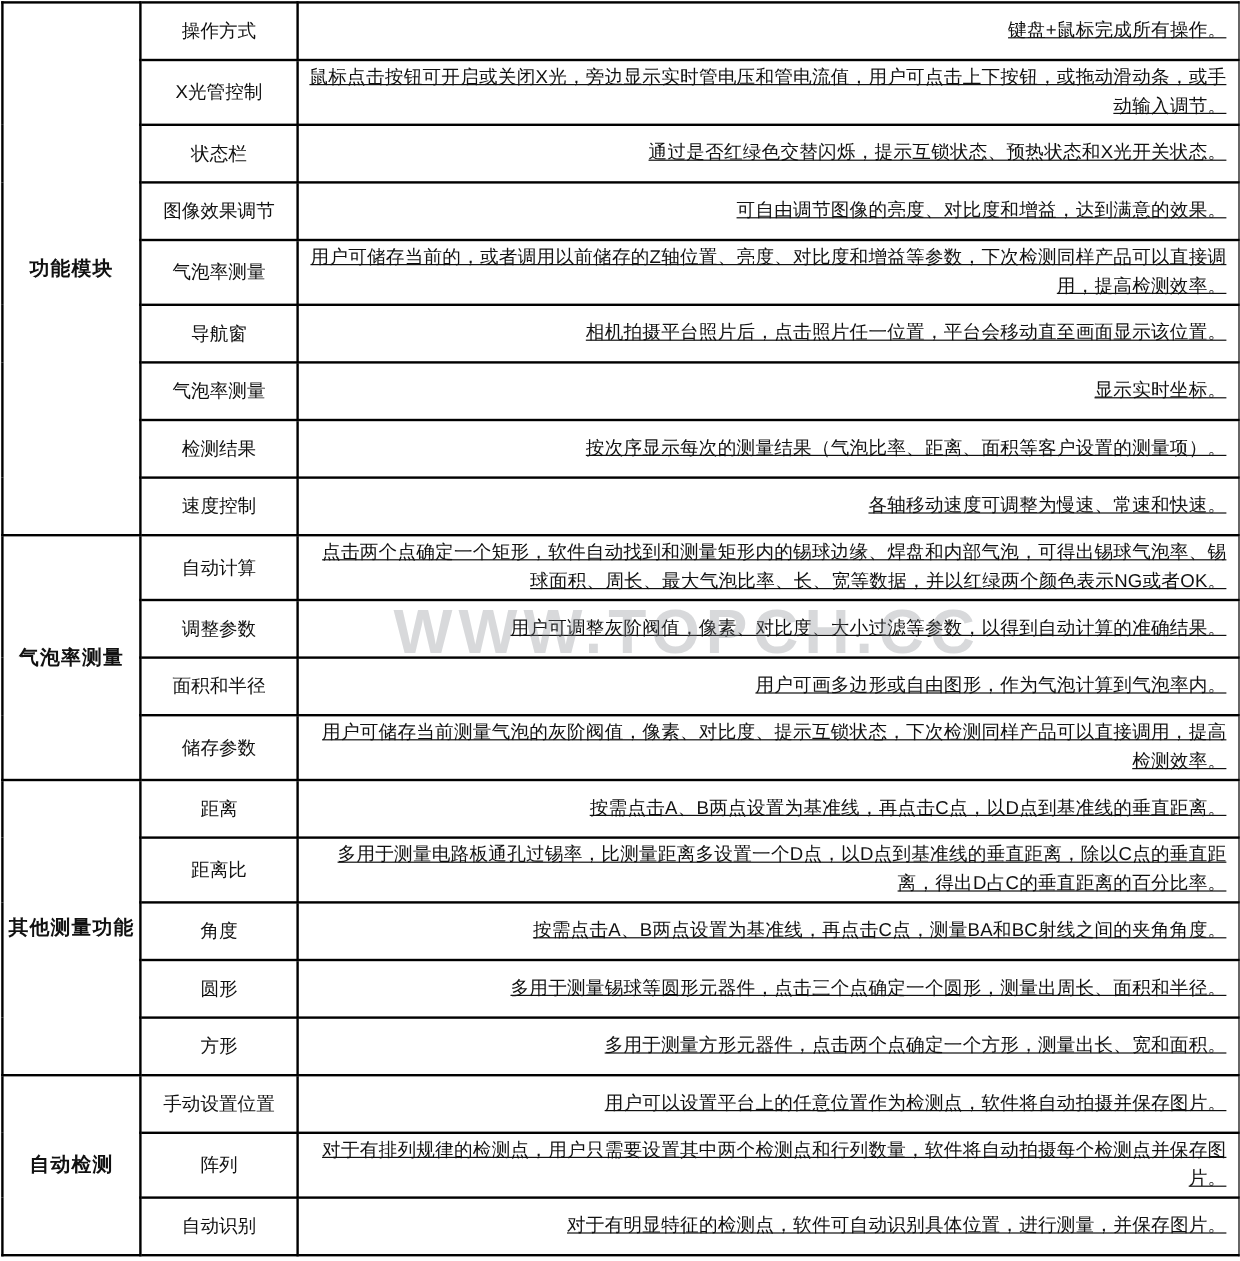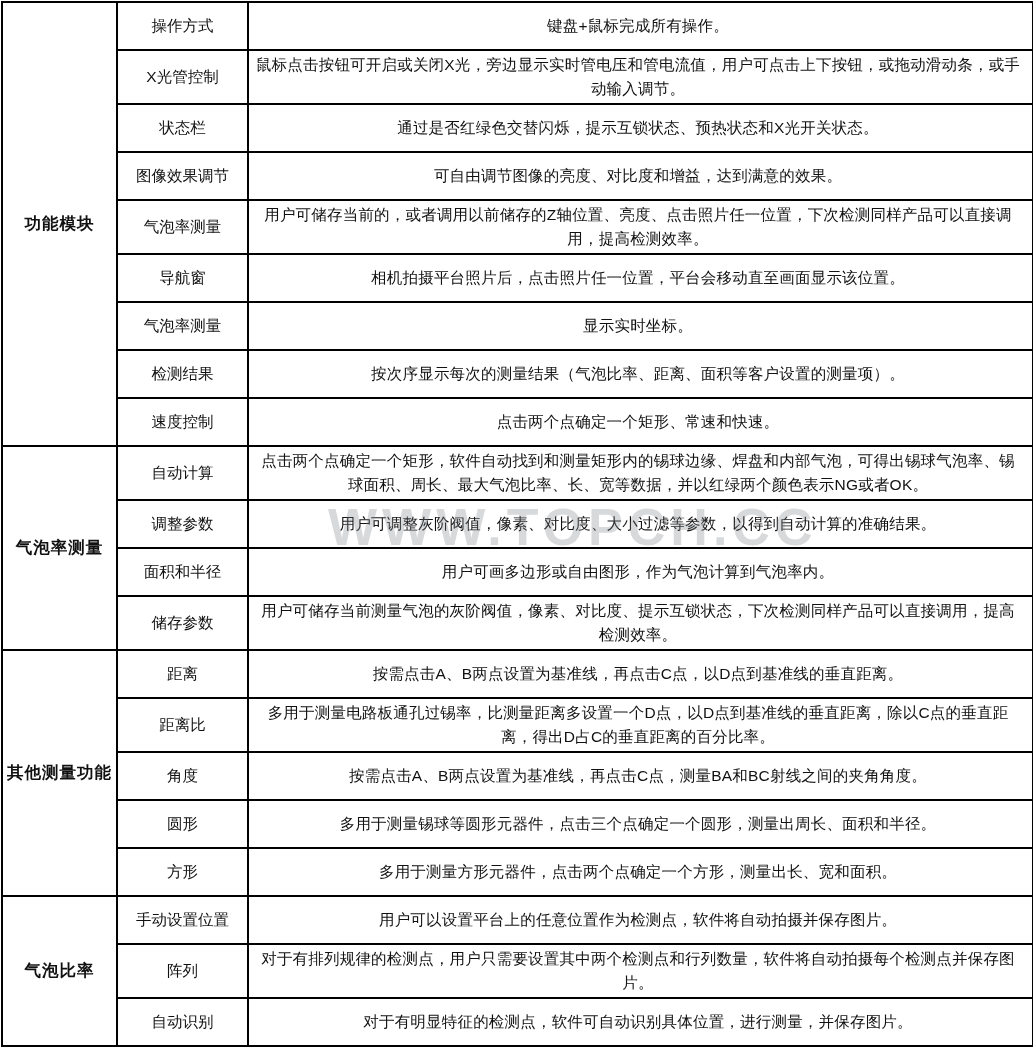--- a/index.html
+++ b/index.html
@@ -39,25 +39,26 @@
     font-size: 16.5px;
     letter-spacing: 1px;
     padding: 0 2px;
   }
   td.feat-cell {
     text-align: center;
     font-size: 15.5px;
     padding: 4px 3px;
   }
   td.desc-cell {
-    text-align: center;
+    text-align: right;
     font-size: 15.5px;
     line-height: 24px;
     padding: 2px 10px 2px 5px;
     letter-spacing: 0.2px;
+    text-decoration: underline;
   }
   .watermark {
     position: absolute;
     left: 328px;
     top: 496px;
     font-size: 52px;
     font-weight: bold;
     letter-spacing: 5px;
     color: rgba(125, 130, 136, 0.30);
     white-space: nowrap;
@@ -90,37 +91,37 @@
         <tr class="feature-row">
           <td class="feat-cell">状态栏</td>
           <td class="desc-cell">通过是否红绿色交替闪烁，提示互锁状态、预热状态和X光开关状态。</td>
         </tr>
         <tr class="feature-row">
           <td class="feat-cell">图像效果调节</td>
           <td class="desc-cell">可自由调节图像的亮度、对比度和增益，达到满意的效果。</td>
         </tr>
         <tr class="feature-row">
           <td class="feat-cell">气泡率测量</td>
-          <td class="desc-cell">用户可储存当前的，或者调用以前储存的Z轴位置、亮度、点击照片任一位置，下次检测同样产品可以直接调用，提高检测效率。</td>
+          <td class="desc-cell">用户可储存当前的，或者调用以前储存的Z轴位置、亮度、对比度和增益等参数，下次检测同样产品可以直接调用，提高检测效率。</td>
         </tr>
         <tr class="feature-row">
           <td class="feat-cell">导航窗</td>
           <td class="desc-cell">相机拍摄平台照片后，点击照片任一位置，平台会移动直至画面显示该位置。</td>
         </tr>
         <tr class="feature-row">
           <td class="feat-cell">气泡率测量</td>
           <td class="desc-cell">显示实时坐标。</td>
         </tr>
         <tr class="feature-row">
           <td class="feat-cell">检测结果</td>
           <td class="desc-cell">按次序显示每次的测量结果（气泡比率、距离、面积等客户设置的测量项）。</td>
         </tr>
         <tr class="feature-row">
           <td class="feat-cell">速度控制</td>
-          <td class="desc-cell">点击两个点确定一个矩形、常速和快速。</td>
+          <td class="desc-cell">各轴移动速度可调整为慢速、常速和快速。</td>
         </tr>
         <tr class="feature-row">
           <td class="cat-cell" rowspan="4">气泡率测量</td>
           <td class="feat-cell">自动计算</td>
           <td class="desc-cell">点击两个点确定一个矩形，软件自动找到和测量矩形内的锡球边缘、焊盘和内部气泡，可得出锡球气泡率、锡球面积、周长、最大气泡比率、长、宽等数据，并以红绿两个颜色表示NG或者OK。</td>
         </tr>
         <tr class="feature-row">
           <td class="feat-cell">调整参数</td>
           <td class="desc-cell">用户可调整灰阶阀值，像素、对比度、大小过滤等参数，以得到自动计算的准确结果。</td>
         </tr>
@@ -147,21 +148,21 @@
         </tr>
         <tr class="feature-row">
           <td class="feat-cell">圆形</td>
           <td class="desc-cell">多用于测量锡球等圆形元器件，点击三个点确定一个圆形，测量出周长、面积和半径。</td>
         </tr>
         <tr class="feature-row">
           <td class="feat-cell">方形</td>
           <td class="desc-cell">多用于测量方形元器件，点击两个点确定一个方形，测量出长、宽和面积。</td>
         </tr>
         <tr class="feature-row">
-          <td class="cat-cell" rowspan="3">气泡比率</td>
+          <td class="cat-cell" rowspan="3">自动检测</td>
           <td class="feat-cell">手动设置位置</td>
           <td class="desc-cell">用户可以设置平台上的任意位置作为检测点，软件将自动拍摄并保存图片。</td>
         </tr>
         <tr class="feature-row">
           <td class="feat-cell">阵列</td>
           <td class="desc-cell">对于有排列规律的检测点，用户只需要设置其中两个检测点和行列数量，软件将自动拍摄每个检测点并保存图片。</td>
         </tr>
         <tr class="feature-row">
           <td class="feat-cell">自动识别</td>
           <td class="desc-cell">对于有明显特征的检测点，软件可自动识别具体位置，进行测量，并保存图片。</td>

